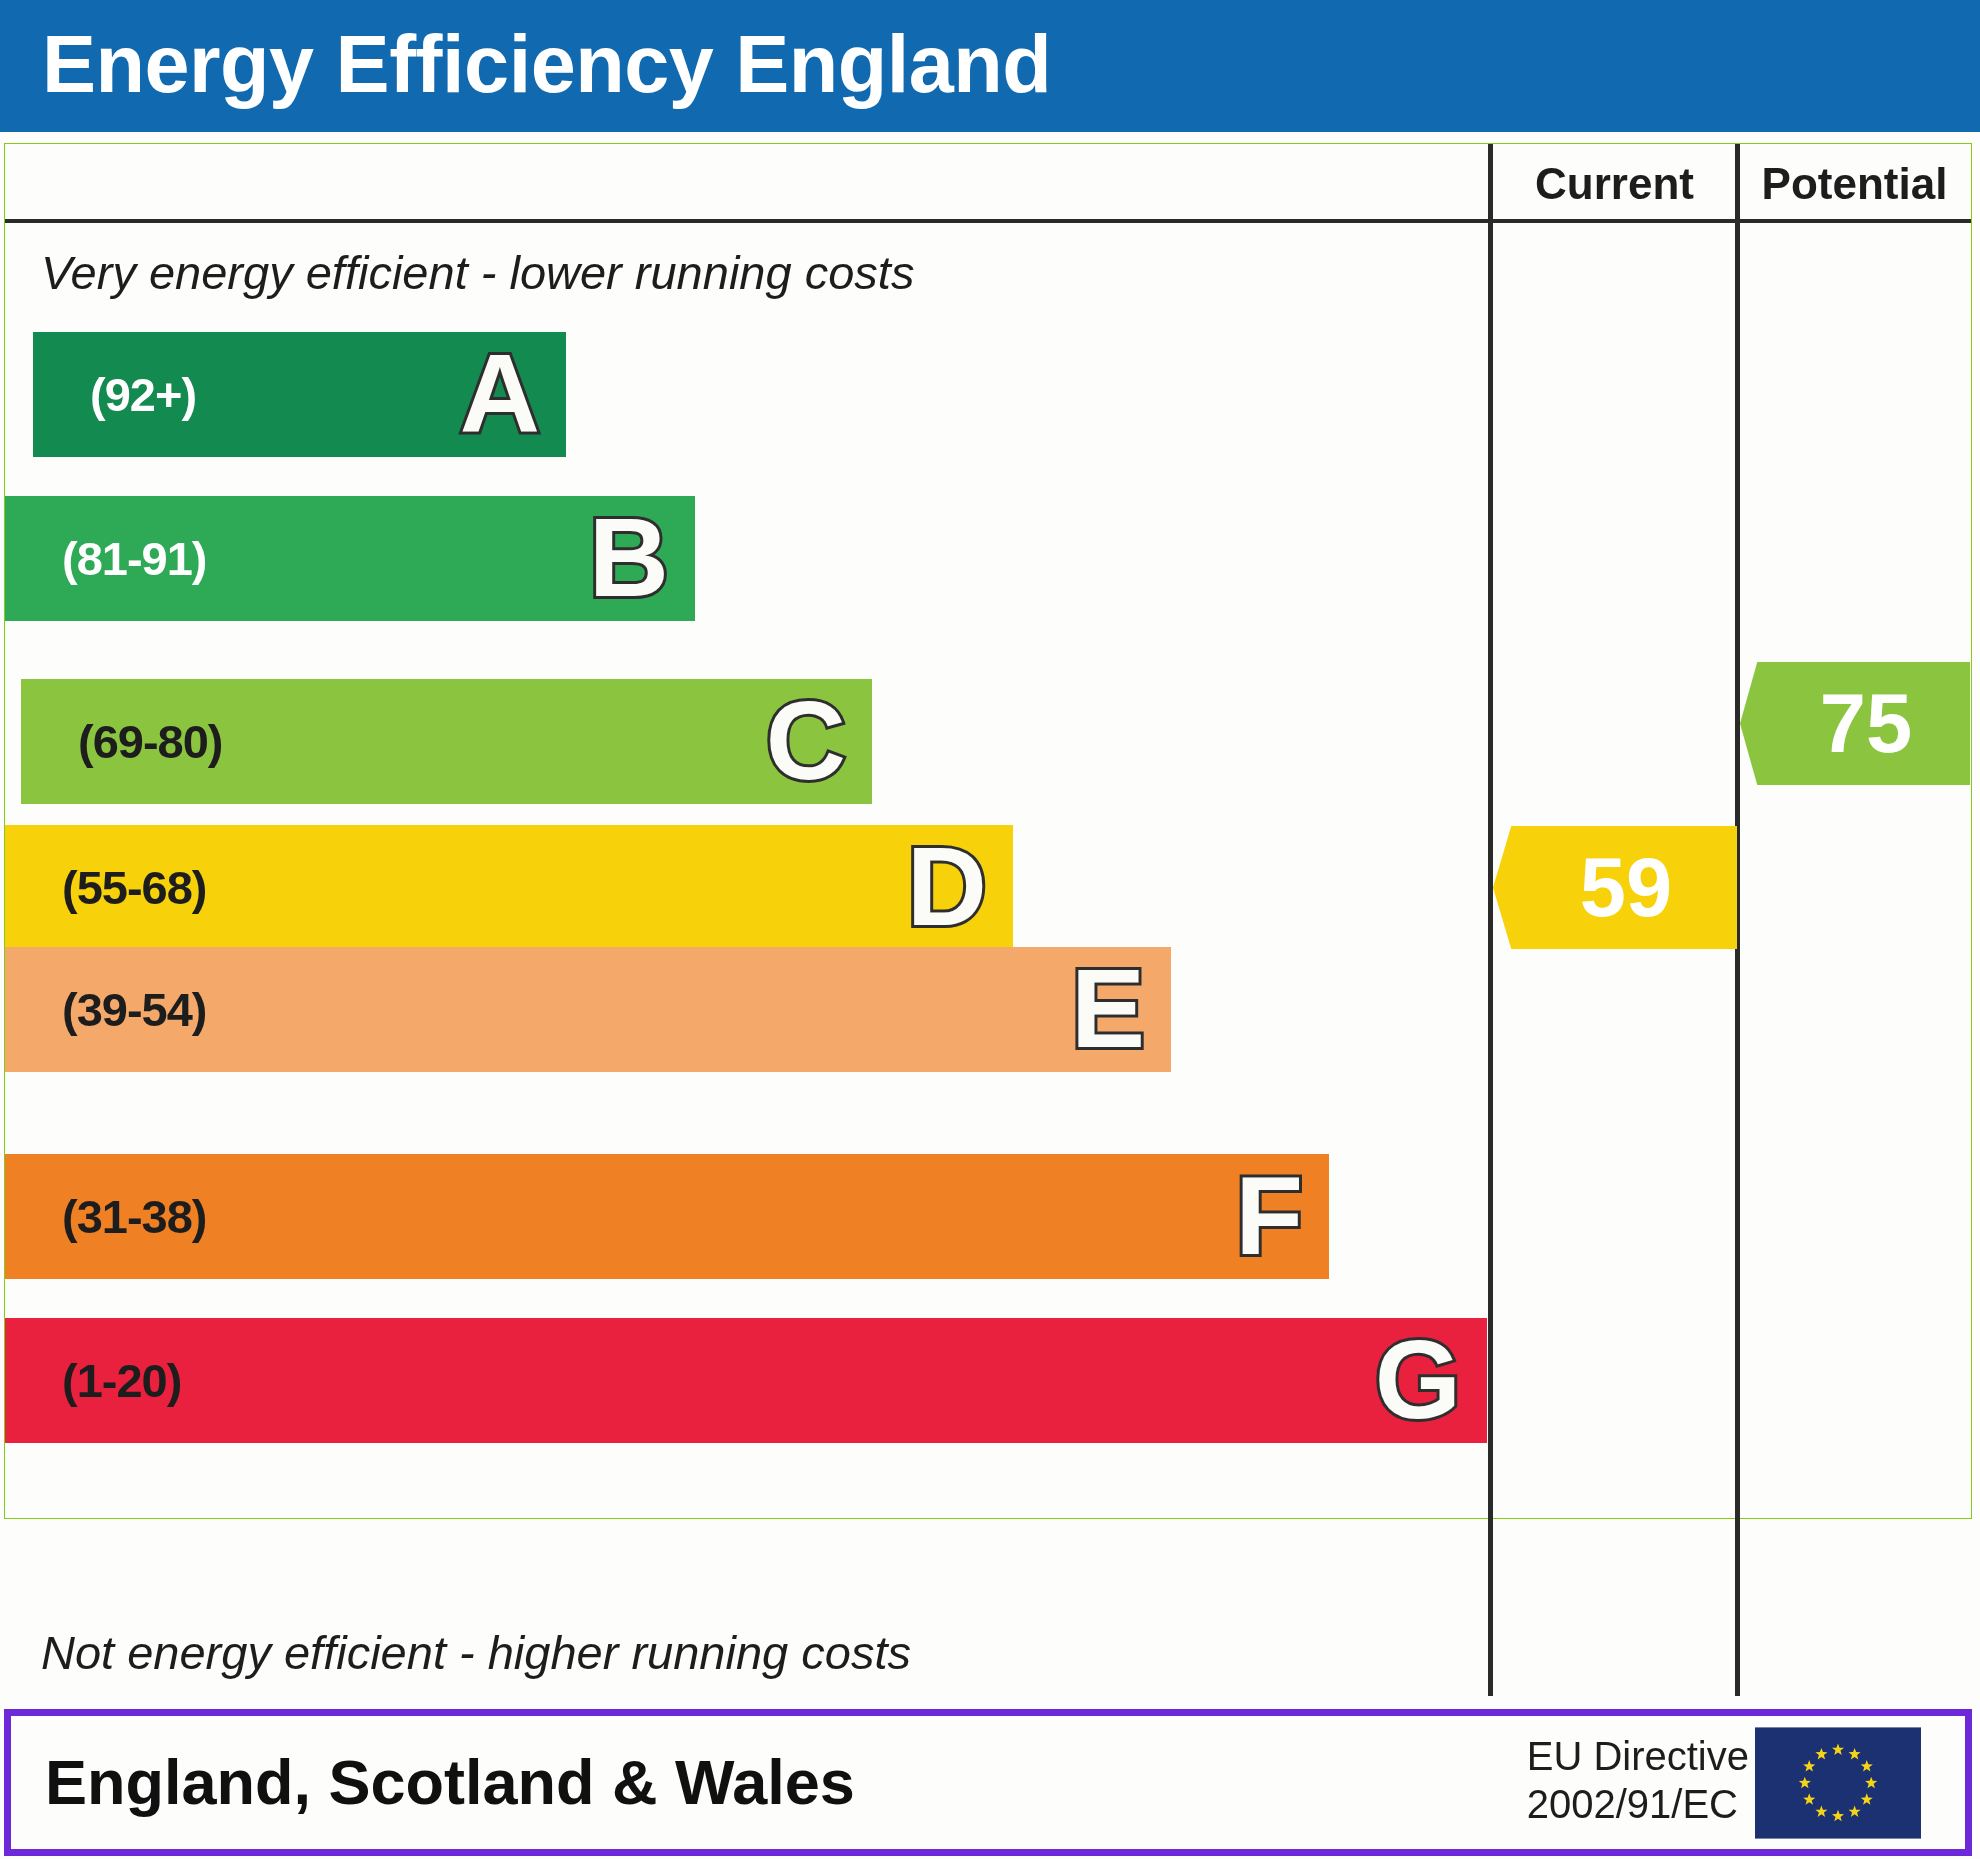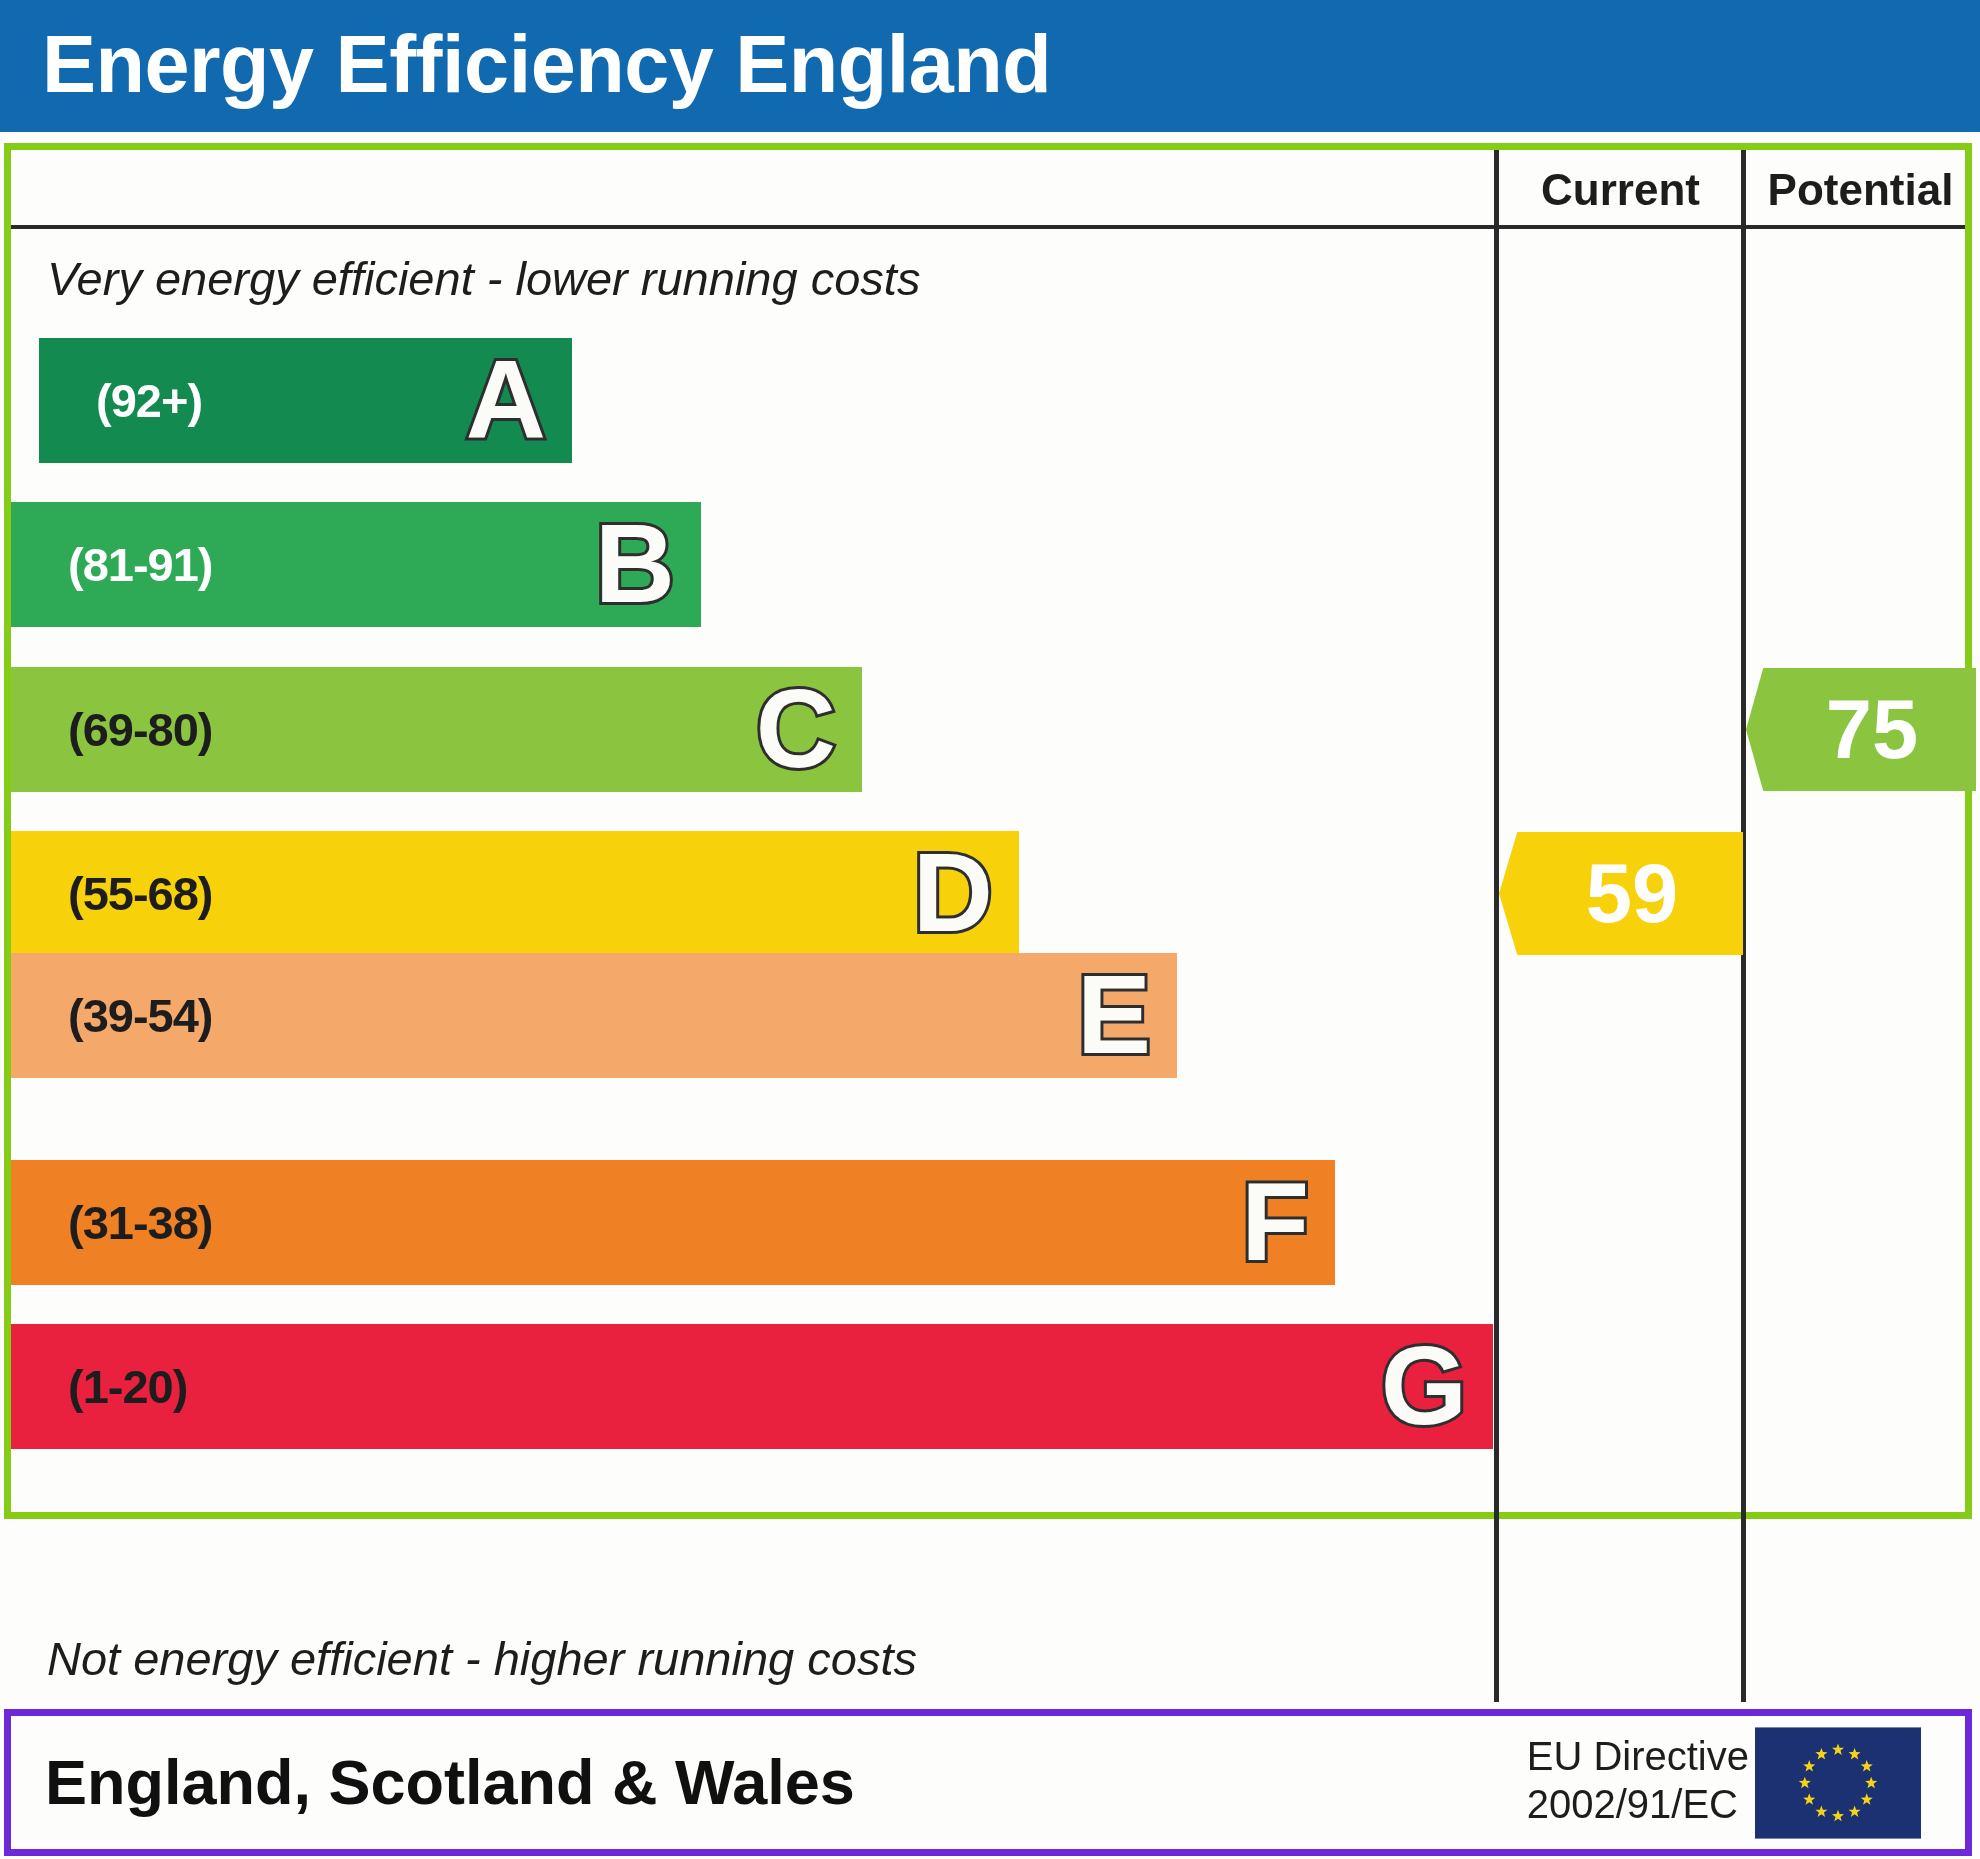--- a/index.html
+++ b/index.html
@@ -35,21 +35,21 @@
     font-weight: bold;
     letter-spacing: -0.5px;
     white-space: nowrap;
   }
 
   
   .frame {
     position: absolute;
     left: 4px; top: 143px;
     width: 1968px; height: 1376px;
-    border: 7px solid #84cc16;
+    border: 1px solid #84cc16;
     box-sizing: border-box;
     background: #fdfdfb;
   }
 
   
   .col-header-row {
     position: absolute;
     left: 0; top: 0;
     width: 100%; height: 79px;
     border-bottom: 4px solid #2a2a2a;
@@ -200,21 +200,21 @@
       <div class="caption bottom">Not energy efficient - higher running costs</div>
       <div id="bars">
           <div class="bar" style="top: 109px; width: 533px; background: rgb(18, 138, 80); margin-left: 28px;">
             <span class="bar-range" style="color: rgb(255, 255, 255);">(92+)</span>
             <span class="bar-letter">A</span>
           </div>
           <div class="bar" style="top: 273px; width: 690px; background: rgb(46, 170, 86);">
             <span class="bar-range" style="color: rgb(255, 255, 255);">(81-91)</span>
             <span class="bar-letter">B</span>
           </div>
-          <div class="bar" style="top: 438px; width: 851px; background: rgb(139, 197, 63);">
+          <div class="bar" style="top: 456px; width: 851px; background: rgb(139, 197, 63); margin-left: 16px;">
             <span class="bar-range" style="color: rgb(29, 29, 29);">(69-80)</span>
             <span class="bar-letter">C</span>
           </div>
           <div class="bar" style="top: 602px; width: 1008px; background: rgb(247, 209, 9);">
             <span class="bar-range" style="color: rgb(29, 29, 29);">(55-68)</span>
             <span class="bar-letter">D</span>
           </div>
           <div class="bar" style="top: 724px; width: 1166px; background: rgb(244, 169, 106); padding-left: 47px;">
             <span class="bar-range" style="color: rgb(29, 29, 29);">(39-54)</span>
             <span class="bar-letter">E</span>

